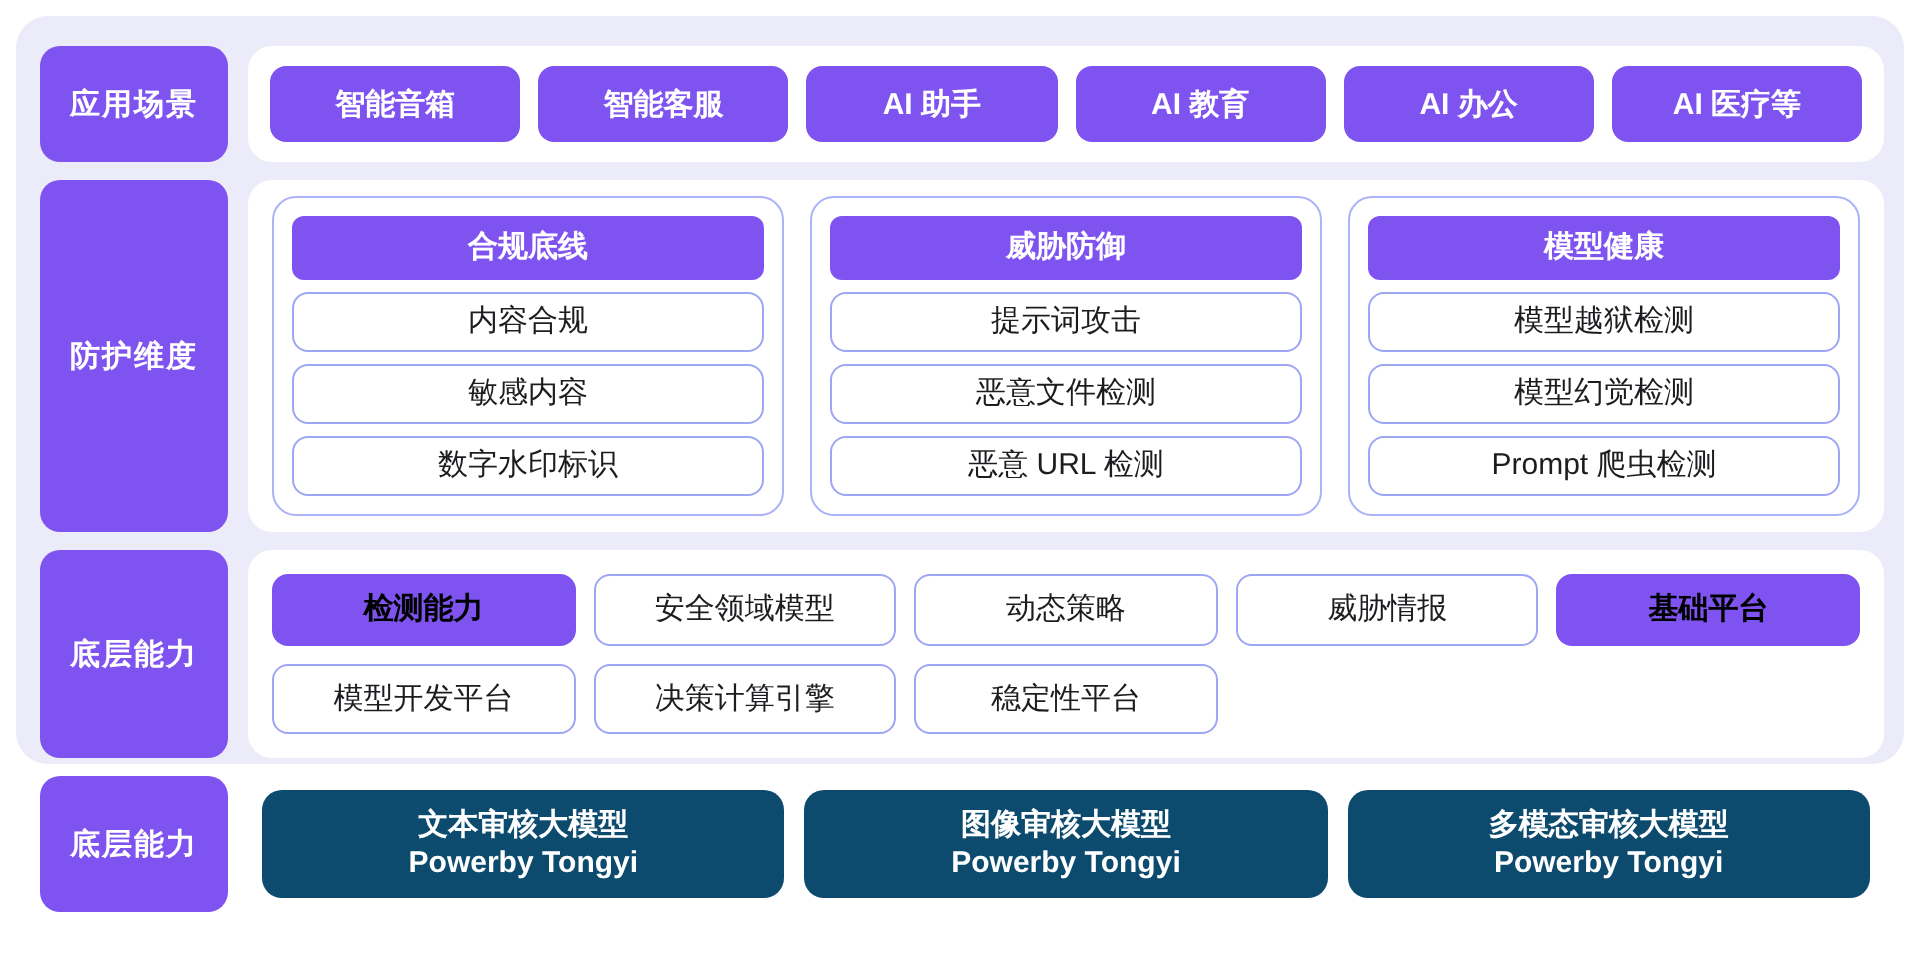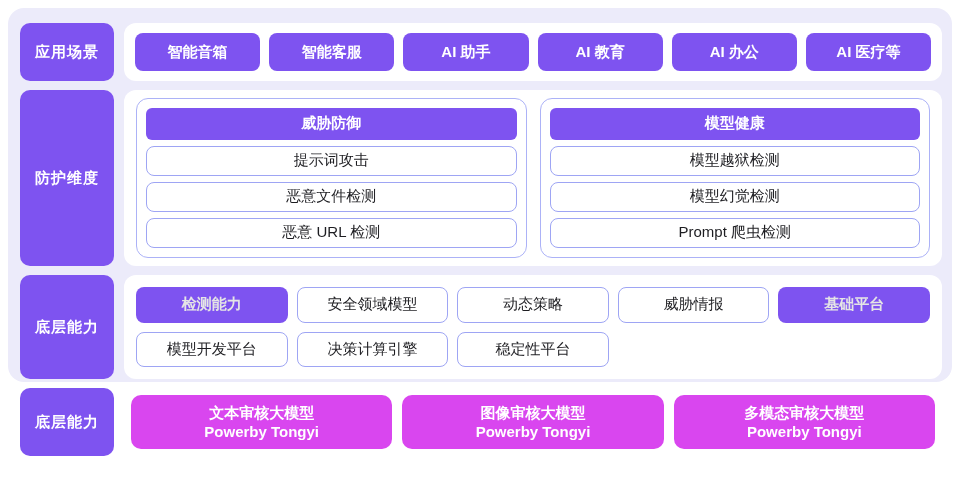--- a/index.html
+++ b/index.html
@@ -107,21 +107,21 @@
   .capabilities {
     display: grid;
     grid-template-columns: repeat(5, 1fr);
     grid-template-rows: 1fr 1fr;
     gap: 9px;
     padding: 12px;
   }
   .cap-tag {
     background: #7E53F0;
     border-radius: 8px;
-    color: #e5e5e5;
+    color: #000000;
     font-size: 15px;
     font-weight: 700;
     display: flex;
     align-items: center;
     justify-content: center;
   }
   .cap-cell {
     background: #ffffff;
     border: 1px solid #9EA5F4;
     border-radius: 8px;
@@ -135,21 +135,21 @@
   }
 
   
   .algorithms {
     display: flex;
     gap: 10px;
     padding: 7px;
   }
   .algo-box {
     flex: 1;
-    background: #d946ef;
+    background: #0c4a6e;
     border-radius: 10px;
     color: #ffffff;
     display: flex;
     flex-direction: column;
     align-items: center;
     justify-content: center;
     line-height: 1.3;
   }
   .algo-title {
     font-size: 15px;
@@ -171,20 +171,26 @@
       <div class="scenario-btn">智能音箱</div>
       <div class="scenario-btn">智能客服</div>
       <div class="scenario-btn">AI 助手</div>
       <div class="scenario-btn">AI 教育</div>
       <div class="scenario-btn">AI 办公</div>
       <div class="scenario-btn">AI 医疗等</div>
     </div>
 
     <div class="row-label">防护维度</div>
     <div class="row-content protection">
+      <div class="prot-group">
+        <div class="prot-header">合规底线</div>
+        <div class="prot-item">内容合规</div>
+        <div class="prot-item">敏感内容</div>
+        <div class="prot-item">数字水印标识</div>
+      </div>
       <div class="prot-group">
         <div class="prot-header">威胁防御</div>
         <div class="prot-item">提示词攻击</div>
         <div class="prot-item">恶意文件检测</div>
         <div class="prot-item">恶意 URL 检测</div>
       </div>
       <div class="prot-group">
         <div class="prot-header">模型健康</div>
         <div class="prot-item">模型越狱检测</div>
         <div class="prot-item">模型幻觉检测</div>

